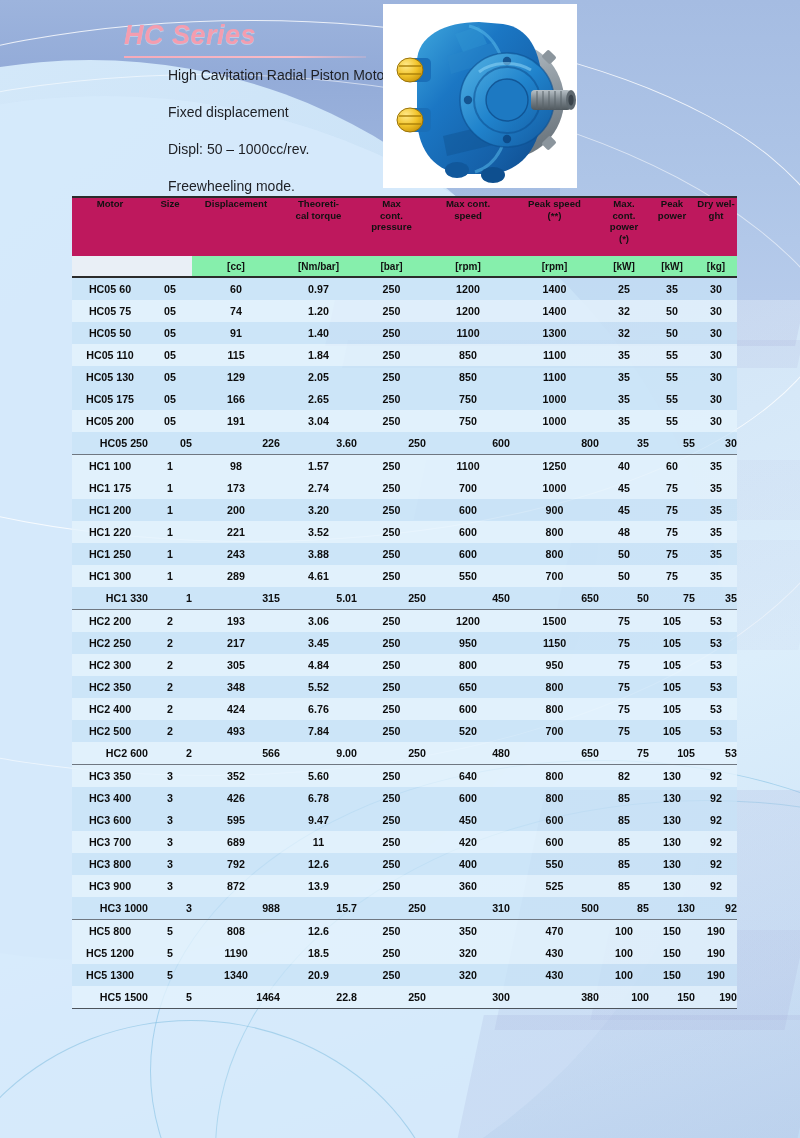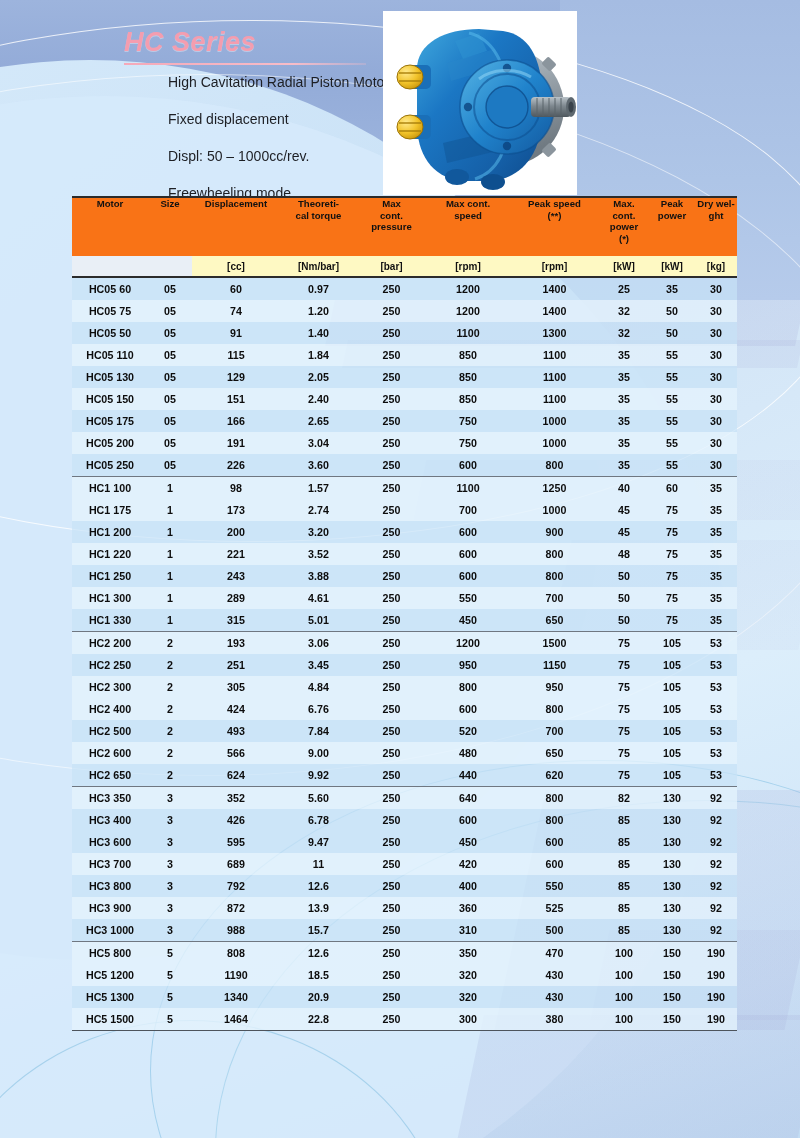--- a/index.html
+++ b/index.html
@@ -80,21 +80,21 @@
   .rib-2 { left: 345px; top: 340px;  width: 455px; height: 28px;  opacity:.40; }
   .rib-3 { left: 520px; top: 790px;  width: 290px; height: 240px; opacity:.50; }
   .rib-4 { left: 470px; top: 1015px; width: 340px; height: 130px; opacity:.55; }
   .rib-5 { left: 600px; top: 930px;  width: 210px; height: 90px;  opacity:.35; }
   .rib-6 { left: 420px; top: 460px;  width: 390px; height: 60px;  opacity:.22; }
   .rib-7 { left: 560px; top: 540px;  width: 250px; height: 110px; opacity:.20; }
 
   
   .header {
     position: absolute;
-    left: 0; top: 7px;
+    left: 0; top: 0;
     width: 712px; height: 195px;
     z-index: 3;
   }
   .title-block {
     position: absolute;
     left: 124px; top: 22px;
     width: 250px;
   }
   .series-title {
     font-size: 27px;
@@ -153,54 +153,54 @@
     width: 665px;
     border-collapse: collapse;
     table-layout: fixed;
     font-size: 10.5px;
   }
   table.spec th, table.spec td {
     padding: 0;
     margin: 0;
   }
   .hdr-row th {
-    background: #f97316;
+    background: #be185d;
     color: #111;
     font-weight: bold;
     font-size: 9.6px;
     line-height: 11.5px;
     vertical-align: top;
     padding: 7px 2px 0 2px;
     height: 58px;
     border-top: 2.5px solid #2b2b2b;
     text-align: center;
   }
   .unit-row td {
-    background: #fef9c3;
+    background: #86efac;
     color: #111;
     font-weight: bold;
     font-size: 10px;
     text-align: center;
     height: 20px;
     border-bottom: 2.2px solid #2b2b2b;
     vertical-align: middle;
   }
   .unit-row td.unit-blank { background: #e9eff6; }
 
   tbody.grp tr td {
     height: 22px;
     text-align: center;
     font-weight: bold;
     font-size: 10.7px;
     color: #0d0d0d;
     vertical-align: middle;
   }
   tbody.grp tr.odd  td { background: rgba(228,243,252,.80); }
   tbody.grp tr.even td { background: rgba(199,227,246,.70); }
-  tbody.grp tr:last-child td { border-bottom: 1.6px solid #6f7781; }
+  tbody.grp tr:last-child td { border-bottom: 1.6px solid #6f7781; text-align: right; }
   tbody.grp.last tr:last-child td { border-bottom: 1.8px solid #4d545c; }
 
   td.c-motor { text-align: center; }
   
   col.w-motor { width: 76px; }
   col.w-size  { width: 44px; }
   col.w-disp  { width: 88px; }
   col.w-torq  { width: 77px; }
   col.w-press { width: 69px; }
   col.w-speed { width: 84px; }
@@ -482,32 +482,20 @@
           <td>05</td>
           <td>129</td>
           <td>2.05</td>
           <td>250</td>
           <td>850</td>
           <td>1100</td>
           <td>35</td>
           <td>55</td>
           <td>30</td>
         </tr>
-        <tr class="odd">
-          <td class="c-motor">HC05 150</td>
-          <td>05</td>
-          <td>151</td>
-          <td>2.40</td>
-          <td>250</td>
-          <td>850</td>
-          <td>1100</td>
-          <td>35</td>
-          <td>55</td>
-          <td>30</td>
-        </tr>
         <tr class="even">
           <td class="c-motor">HC05 175</td>
           <td>05</td>
           <td>166</td>
           <td>2.65</td>
           <td>250</td>
           <td>750</td>
           <td>1000</td>
           <td>35</td>
           <td>55</td>
@@ -633,41 +621,53 @@
           <td>250</td>
           <td>1200</td>
           <td>1500</td>
           <td>75</td>
           <td>105</td>
           <td>53</td>
         </tr>
         <tr class="even">
           <td class="c-motor">HC2 250</td>
           <td>2</td>
-          <td>251</td>
+          <td>217</td>
           <td>3.45</td>
           <td>250</td>
           <td>950</td>
           <td>1150</td>
           <td>75</td>
           <td>105</td>
           <td>53</td>
         </tr>
         <tr class="odd">
           <td class="c-motor">HC2 300</td>
           <td>2</td>
           <td>305</td>
           <td>4.84</td>
           <td>250</td>
           <td>800</td>
           <td>950</td>
           <td>75</td>
           <td>105</td>
           <td>53</td>
         </tr>
+        <tr class="even">
+          <td class="c-motor">HC2 350</td>
+          <td>2</td>
+          <td>348</td>
+          <td>5.52</td>
+          <td>250</td>
+          <td>650</td>
+          <td>800</td>
+          <td>75</td>
+          <td>105</td>
+          <td>53</td>
+        </tr>
         <tr class="odd">
           <td class="c-motor">HC2 400</td>
           <td>2</td>
           <td>424</td>
           <td>6.76</td>
           <td>250</td>
           <td>600</td>
           <td>800</td>
           <td>75</td>
           <td>105</td>
@@ -686,32 +686,20 @@
           <td>53</td>
         </tr>
         <tr class="odd">
           <td class="c-motor">HC2 600</td>
           <td>2</td>
           <td>566</td>
           <td>9.00</td>
           <td>250</td>
           <td>480</td>
           <td>650</td>
-          <td>75</td>
-          <td>105</td>
-          <td>53</td>
-        </tr>
-        <tr class="even">
-          <td class="c-motor">HC2 650</td>
-          <td>2</td>
-          <td>624</td>
-          <td>9.92</td>
-          <td>250</td>
-          <td>440</td>
-          <td>620</td>
           <td>75</td>
           <td>105</td>
           <td>53</td>
         </tr>
       </tbody>
       <tbody class="grp">
         <tr class="odd">
           <td class="c-motor">HC3 350</td>
           <td>3</td>
           <td>352</td>

